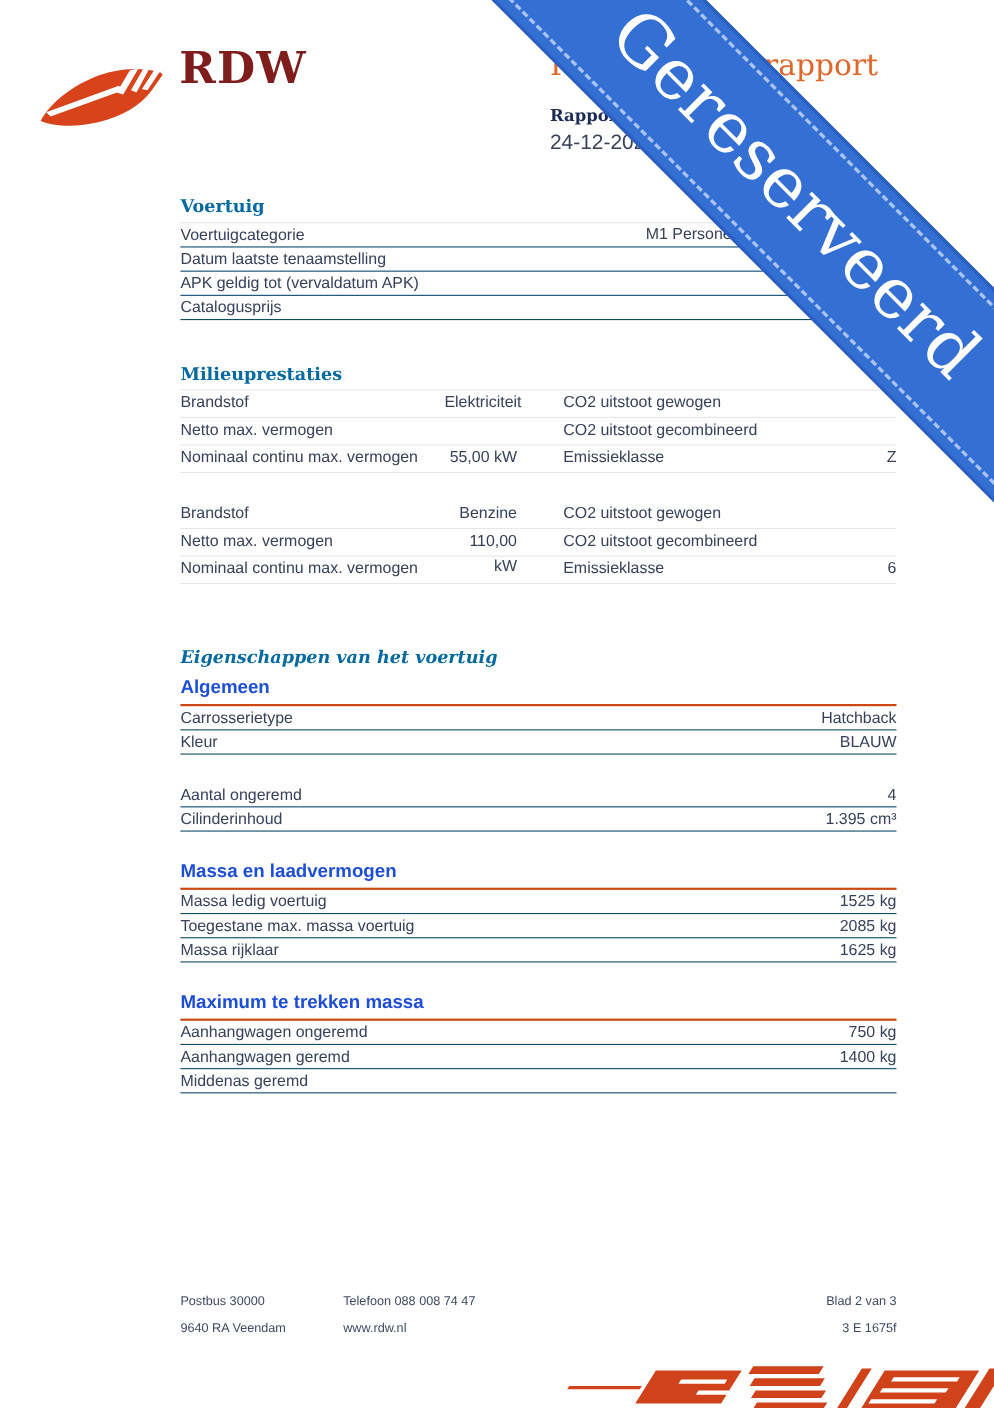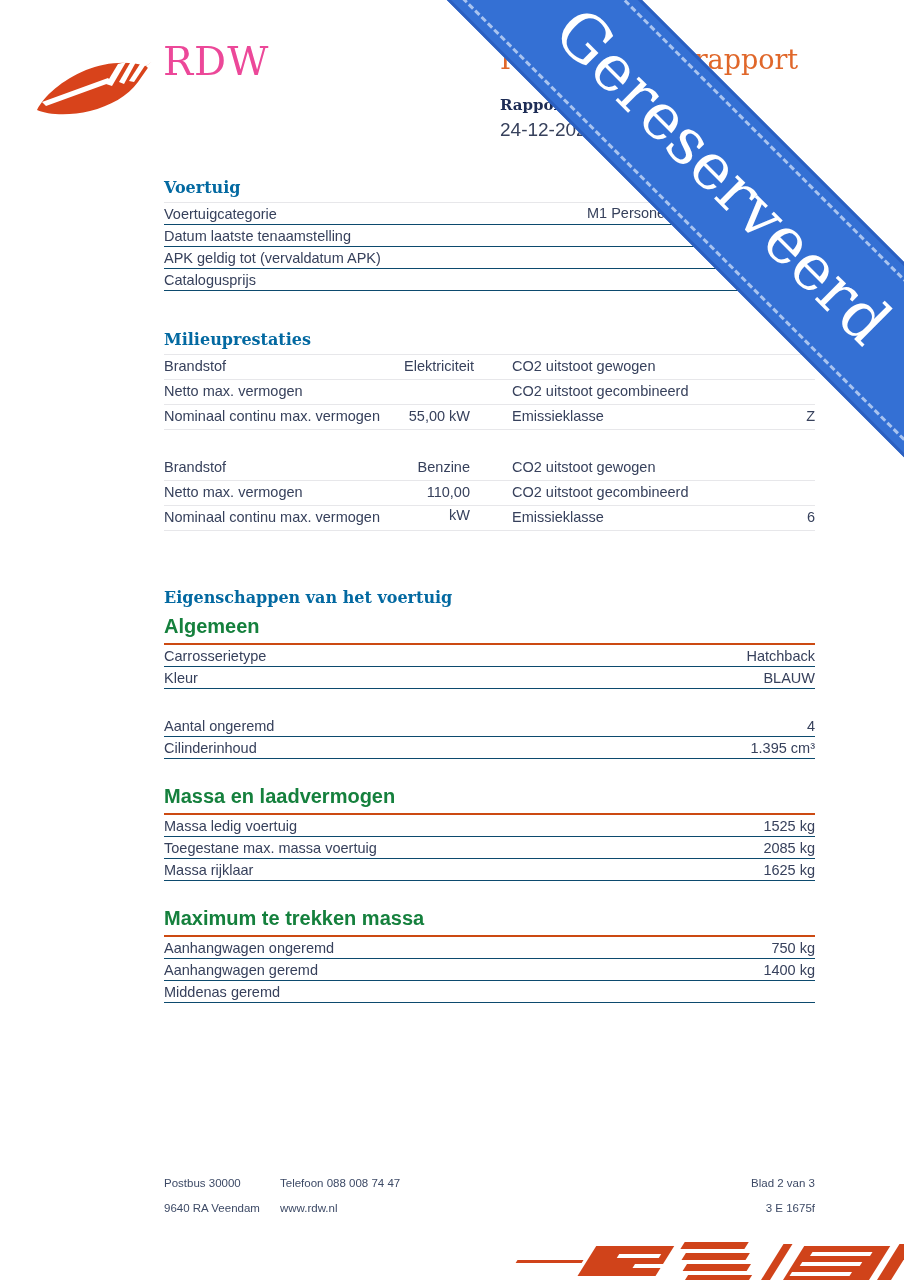--- a/index.html
+++ b/index.html
@@ -6,42 +6,42 @@
   .page {
     position:relative; width:904px; height:1280px;
     background:#ffffff; overflow:hidden;
     font-family:"Liberation Sans", sans-serif;
     color:#37415c;
   }
   
   .logo-feather { position:absolute; left:34px; top:52px; width:122px; height:68px; }
   .brand-word {
     position:absolute; left:163px; top:38px;
-    font-family:"DejaVu Serif", serif; font-weight:normal;
-    font-size:40px; color:#ec4899; letter-spacing:1px;
+    font-family:"DejaVu Serif", serif; font-weight:bold;
+    font-size:40px; color:#7f1d1d; letter-spacing:1px;
   }
   .doc-title {
     position:absolute; left:500px; top:44px;
     font-family:"DejaVu Serif", serif;
     font-size:27px; color:#e0672a;
   }
   .report-date-label {
     position:absolute; left:500px; top:96px;
     font-family:"DejaVu Serif", serif; font-weight:bold;
     font-size:15px; color:#1d2c55;
   }
   .report-date-value { position:absolute; left:500px; top:119px; font-size:19px; }
   
   .content { position:absolute; left:164px; width:651px; }
   .sec-heading {
     font-family:"DejaVu Serif", serif; font-weight:bold;
     font-size:16px; color:#0369a1;
     padding-bottom:5px; border-bottom:1px solid #e7e7ea;
   }
-  .sec-heading.no-line { border-bottom:none; padding-bottom:2px; }
+  .sec-heading.no-line { border-bottom:none; padding-bottom:2px;font-style:italic; }
   .row {
     display:flex; justify-content:space-between; align-items:flex-end;
     height:21px; line-height:20px; font-size:14.5px;
     border-bottom:1px solid #0c4a6e; position:relative;
   }
   .row .val { text-align:right; }
   .val-abs { position:absolute; left:423px; bottom:1px; }
   
   .mrow {
     display:grid;
@@ -50,26 +50,26 @@
     border-bottom:1px solid #e7e7ea;
   }
   .mrow .v1 { text-align:right; }
   .mrow .v2 { grid-column:5; text-align:right; }
   .mrow .l2 { grid-column:4; }
   .mblock-gap { height:26px; }
   
   .subsec { margin-top:26px; }
   .subsec.first { margin-top:6px; }
   .subsec-title {
-    font-size:20px; font-weight:bold; color:#15803d;
+    font-size:17px; font-weight:bold; color:#1d4ed8;
     padding-bottom:5px; border-bottom:2px solid #cc4a12;
   }
   
   .footer { position:absolute; left:164px; top:1170px; width:651px; font-size:11.5px; color:#3d4a66; }
-  .footer .fline { display:flex; height:25px; align-items:center; }
+  .footer .fline { display:flex; height:25px; align-items:center;gap:32px; }
   .footer .c1 { width:116px; }
   .footer .c2 { flex:1; }
   .footer .c3 { text-align:right; }
   
   .ribbon {
     position:absolute; left:342px; top:-300px;
     width:1100px; height:132px;
     background:#3470d4;
     border-top:3px solid #2b5fc0; border-bottom:3px solid #2b5fc0;
     transform-origin:0 0; transform:rotate(45deg);

